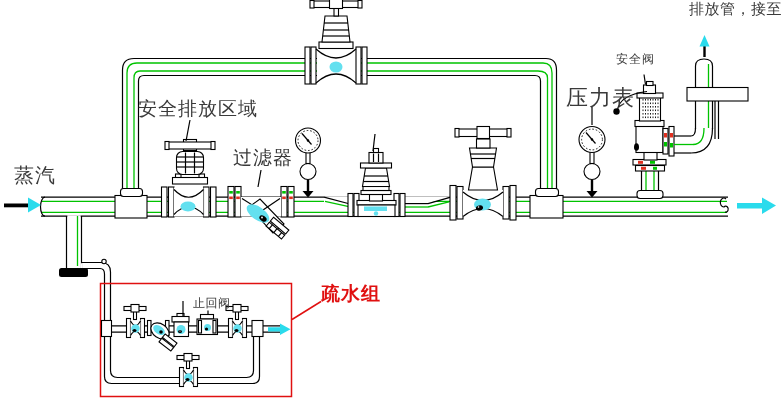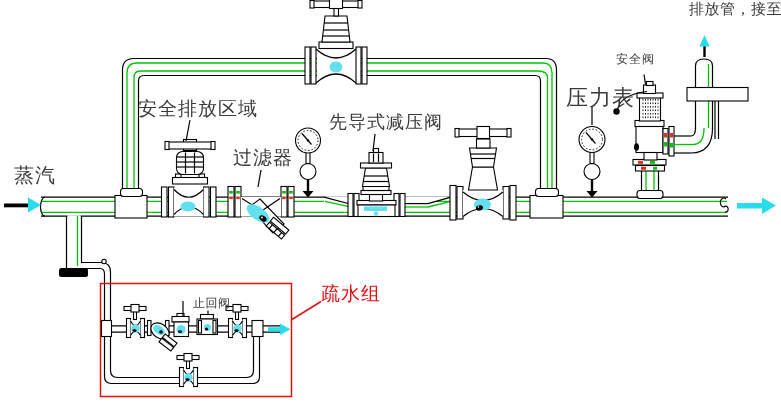--- a/index.html
+++ b/index.html
@@ -15,21 +15,21 @@
   svg .w{fill:#fff;stroke:var(--ink);stroke-width:1.1}
   svg .wn{fill:#fff;stroke:none}
   svg .c{fill:var(--cyan);stroke:none}
   svg .a{fill:var(--arrow);stroke:none}
   svg .b{fill:var(--ink);stroke:none}
   svg .r{stroke:var(--red);stroke-width:1.5;fill:none}
   svg .gd{fill:var(--green);stroke:none}
   svg .rd{fill:#e03020;stroke:none}
   svg .ht{stroke:var(--ink);stroke-width:.9;stroke-dasharray:1.6 1.9;fill:none}
   .lbl{position:absolute;color:var(--txt);white-space:nowrap;line-height:1.05;letter-spacing:1px;}
-  .lbl-red{color:var(--red);font-weight:400;}
+  .lbl-red{color:var(--red);font-weight:700;}
 </style>
 </head>
 <body>
 
 <div id="stage">
 <svg width="781" height="408" viewBox="0 0 781 408">
 
   <g>
     <line class="k" x1="41" y1="197.2" x2="728" y2="197.2"></line>
     <line class="k" x1="41" y1="216.2" x2="728" y2="216.2"></line>
@@ -381,19 +381,18 @@
     <line class="k" x1="644" y1="74.5" x2="645.5" y2="84.5" stroke-width="1"></line>
     <line class="k" x1="183" y1="301" x2="183" y2="316" stroke-width="0.9"></line>
     <line class="k" x1="208" y1="310.5" x2="208" y2="314" stroke-width="0.9"></line>
   </g>
 </svg>
 
   
   <div class="lbl" style="left:14px;top:165px;font-size:20px">蒸汽</div>
   <div class="lbl" style="left:138px;top:99px;font-size:19px">安全排放区域</div>
   <div class="lbl" style="left:233px;top:148px;font-size:19px">过滤器</div>
-  <div class="lbl" style="left:329px;top:113px;font-size:18px">先导式减压阀</div>
   <div class="lbl" style="left:566px;top:86px;font-size:22px">压力表</div>
   <div class="lbl" style="left:616px;top:53px;font-size:12px">安全阀</div>
   <div class="lbl" style="left:689px;top:2px;font-size:15px;letter-spacing:0.5px">排放管，接至</div>
   <div class="lbl lbl-red" style="left:321px;top:284px;font-size:19px">疏水组</div>
   <div class="lbl" style="left:193px;top:297px;font-size:12px;letter-spacing:0.5px">止回阀</div>
 </div>
 
 </body></html>

